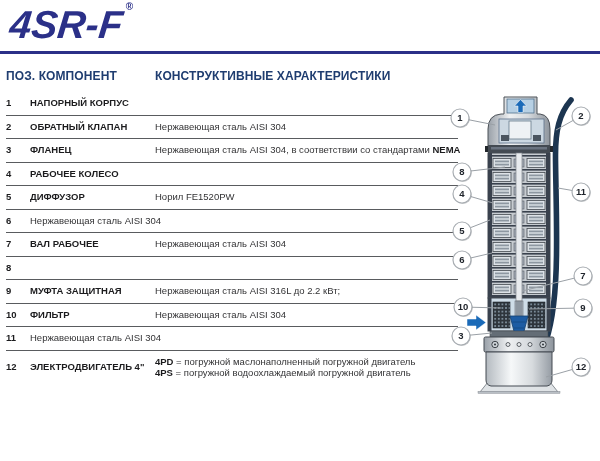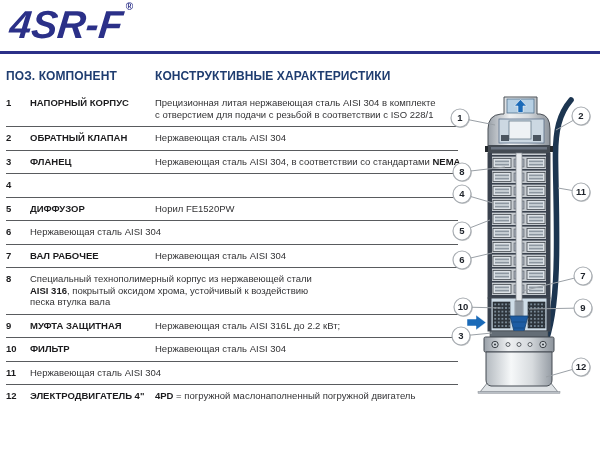--- a/index.html
+++ b/index.html
@@ -39,41 +39,38 @@
 
   <div class="spec-table">
     <div class="thead">
       <div class="th th-left">ПОЗ. КОМПОНЕНТ</div>
       <div class="th th-right">КОНСТРУКТИВНЫЕ ХАРАКТЕРИСТИКИ</div>
     </div>
     <div id="rows">
         <div class="row">
           <span class="pos">1</span>
           <span class="comp">НАПОРНЫЙ КОРПУС</span>
-          <div class="desc">
-            <div class="line"><span>Прецизионная литая нержавеющая сталь AISI 304 в комплекте</span></div>
-            <div class="line"><span>с отверстием для подачи с резьбой в соответствии с ISO 228/1</span></div>
-          </div>
         </div>
         <div class="row">
           <span class="pos">2</span>
           <span class="comp">ОБРАТНЫЙ КЛАПАН</span>
           <div class="desc">
             <div class="line"><span>Нержавеющая сталь AISI 304</span></div>
           </div>
         </div>
         <div class="row">
           <span class="pos">3</span>
           <span class="comp">ФЛАНЕЦ</span>
           <div class="desc">
             <div class="line"><span>Нержавеющая сталь AISI 304, в соответствии со стандартами </span><b>NEMA</b></div>
           </div>
         </div>
         <div class="row">
           <span class="pos">4</span>
+          <span class="comp">РАБОЧЕЕ КОЛЕСО</span>
         </div>
         <div class="row">
           <span class="pos">5</span>
           <span class="comp">ДИФФУЗОР</span>
           <div class="desc">
             <div class="line"><span>Норил FE1520PW</span></div>
           </div>
         </div>
         <div class="row">
           <span class="pos">6</span>
@@ -83,25 +80,20 @@
         </div>
         <div class="row">
           <span class="pos">7</span>
           <span class="comp">ВАЛ РАБОЧЕЕ</span>
           <div class="desc">
             <div class="line"><span>Нержавеющая сталь AISI 304</span></div>
           </div>
         </div>
         <div class="row">
           <span class="pos">8</span>
-          <div class="desc">
-            <div class="line"><span>Специальный технополимерный корпус из нержавеющей стали</span></div>
-            <div class="line"><b>AISI 316</b><span>, покрытый оксидом хрома, устойчивый к воздействию</span></div>
-            <div class="line"><span>песка втулка вала</span></div>
-          </div>
         </div>
         <div class="row">
           <span class="pos">9</span>
           <span class="comp">МУФТА ЗАЩИТНАЯ</span>
           <div class="desc">
             <div class="line"><span>Нержавеющая сталь AISI 316L до 2.2 кВт;</span></div>
           </div>
         </div>
         <div class="row">
           <span class="pos">10</span>
@@ -114,20 +106,21 @@
           <span class="pos">11</span>
           <div class="desc">
             <div class="line"><span>Нержавеющая сталь AISI 304</span></div>
           </div>
         </div>
         <div class="row vcenter">
           <span class="pos">12</span>
           <span class="comp">ЭЛЕКТРОДВИГАТЕЛЬ 4"</span>
           <div class="desc">
             <div class="line"><b>4PD</b><span> = погружной маслонаполненный погружной двигатель</span></div>
+            <div class="line"><b>4PS</b><span> = погружной водоохлаждаемый погружной двигатель</span></div>
           </div>
         </div>
       </div>
   </div>
 
   <svg class="diagram" viewBox="0 0 157 345">
     <defs>
       <linearGradient id="gSteel" x1="0" y1="0" x2="1" y2="0">
         <stop offset="0" stop-color="#99a0a8"></stop>
           <stop offset="0.35" stop-color="#eef0f2"></stop>

